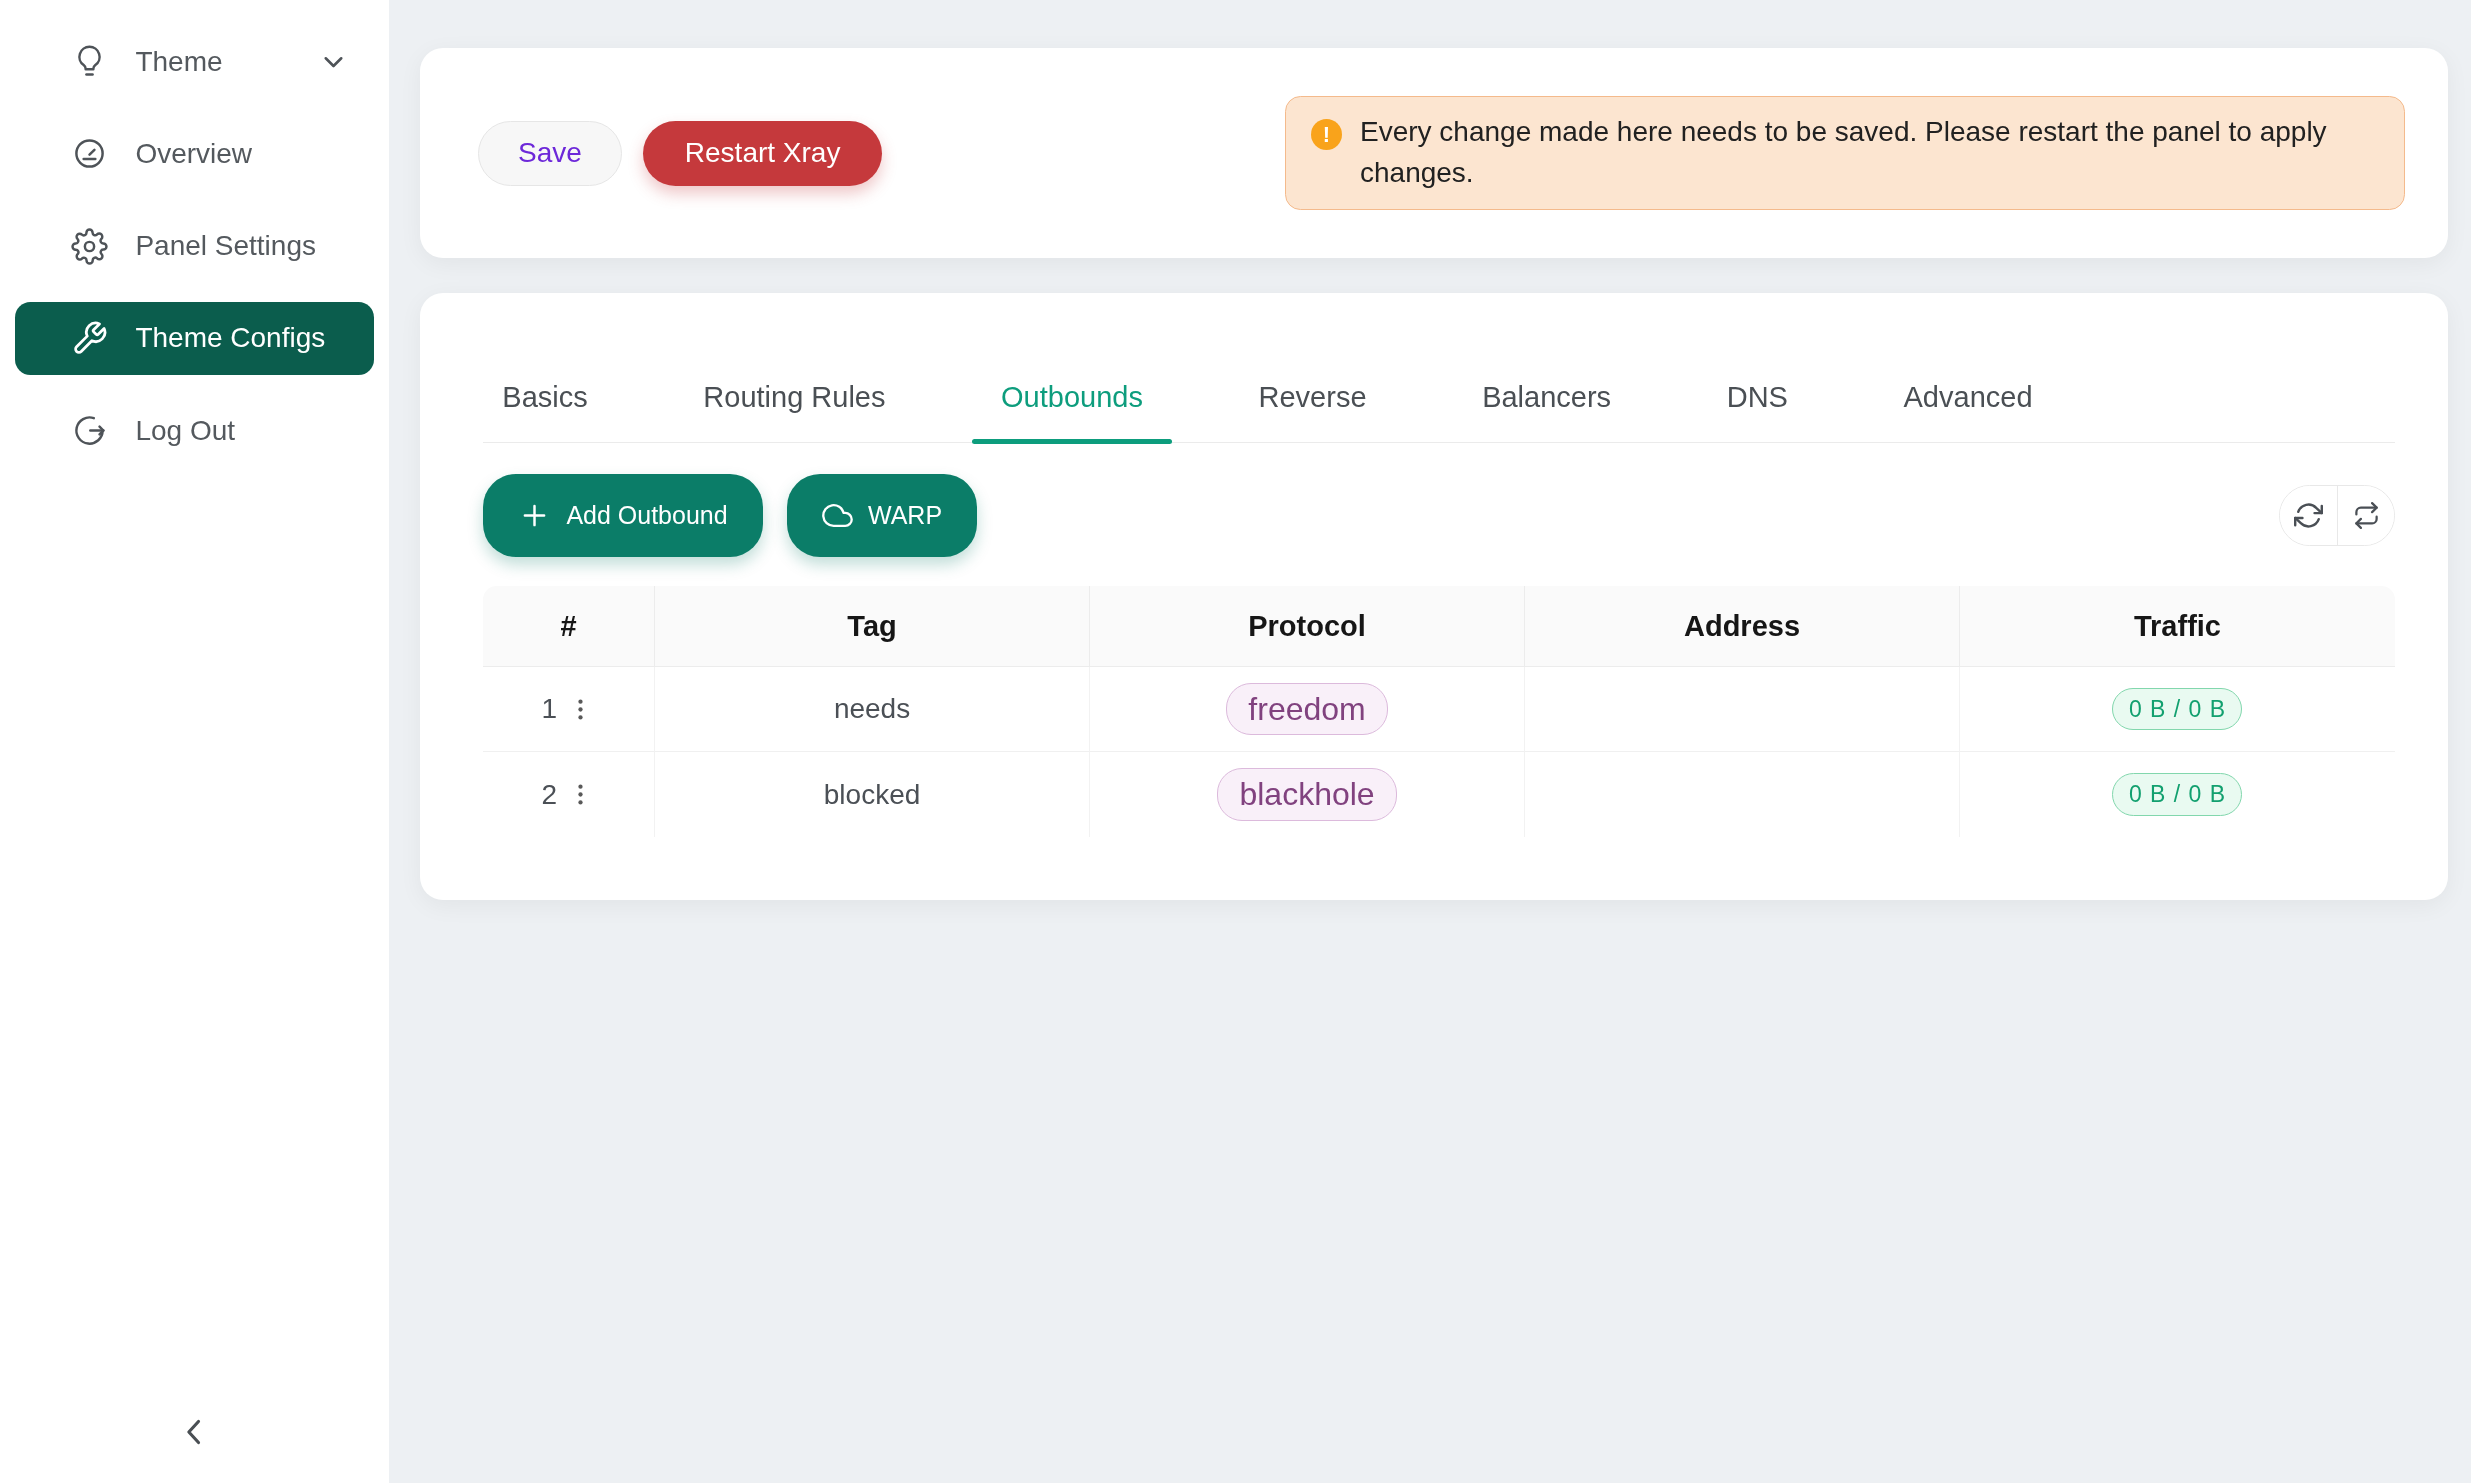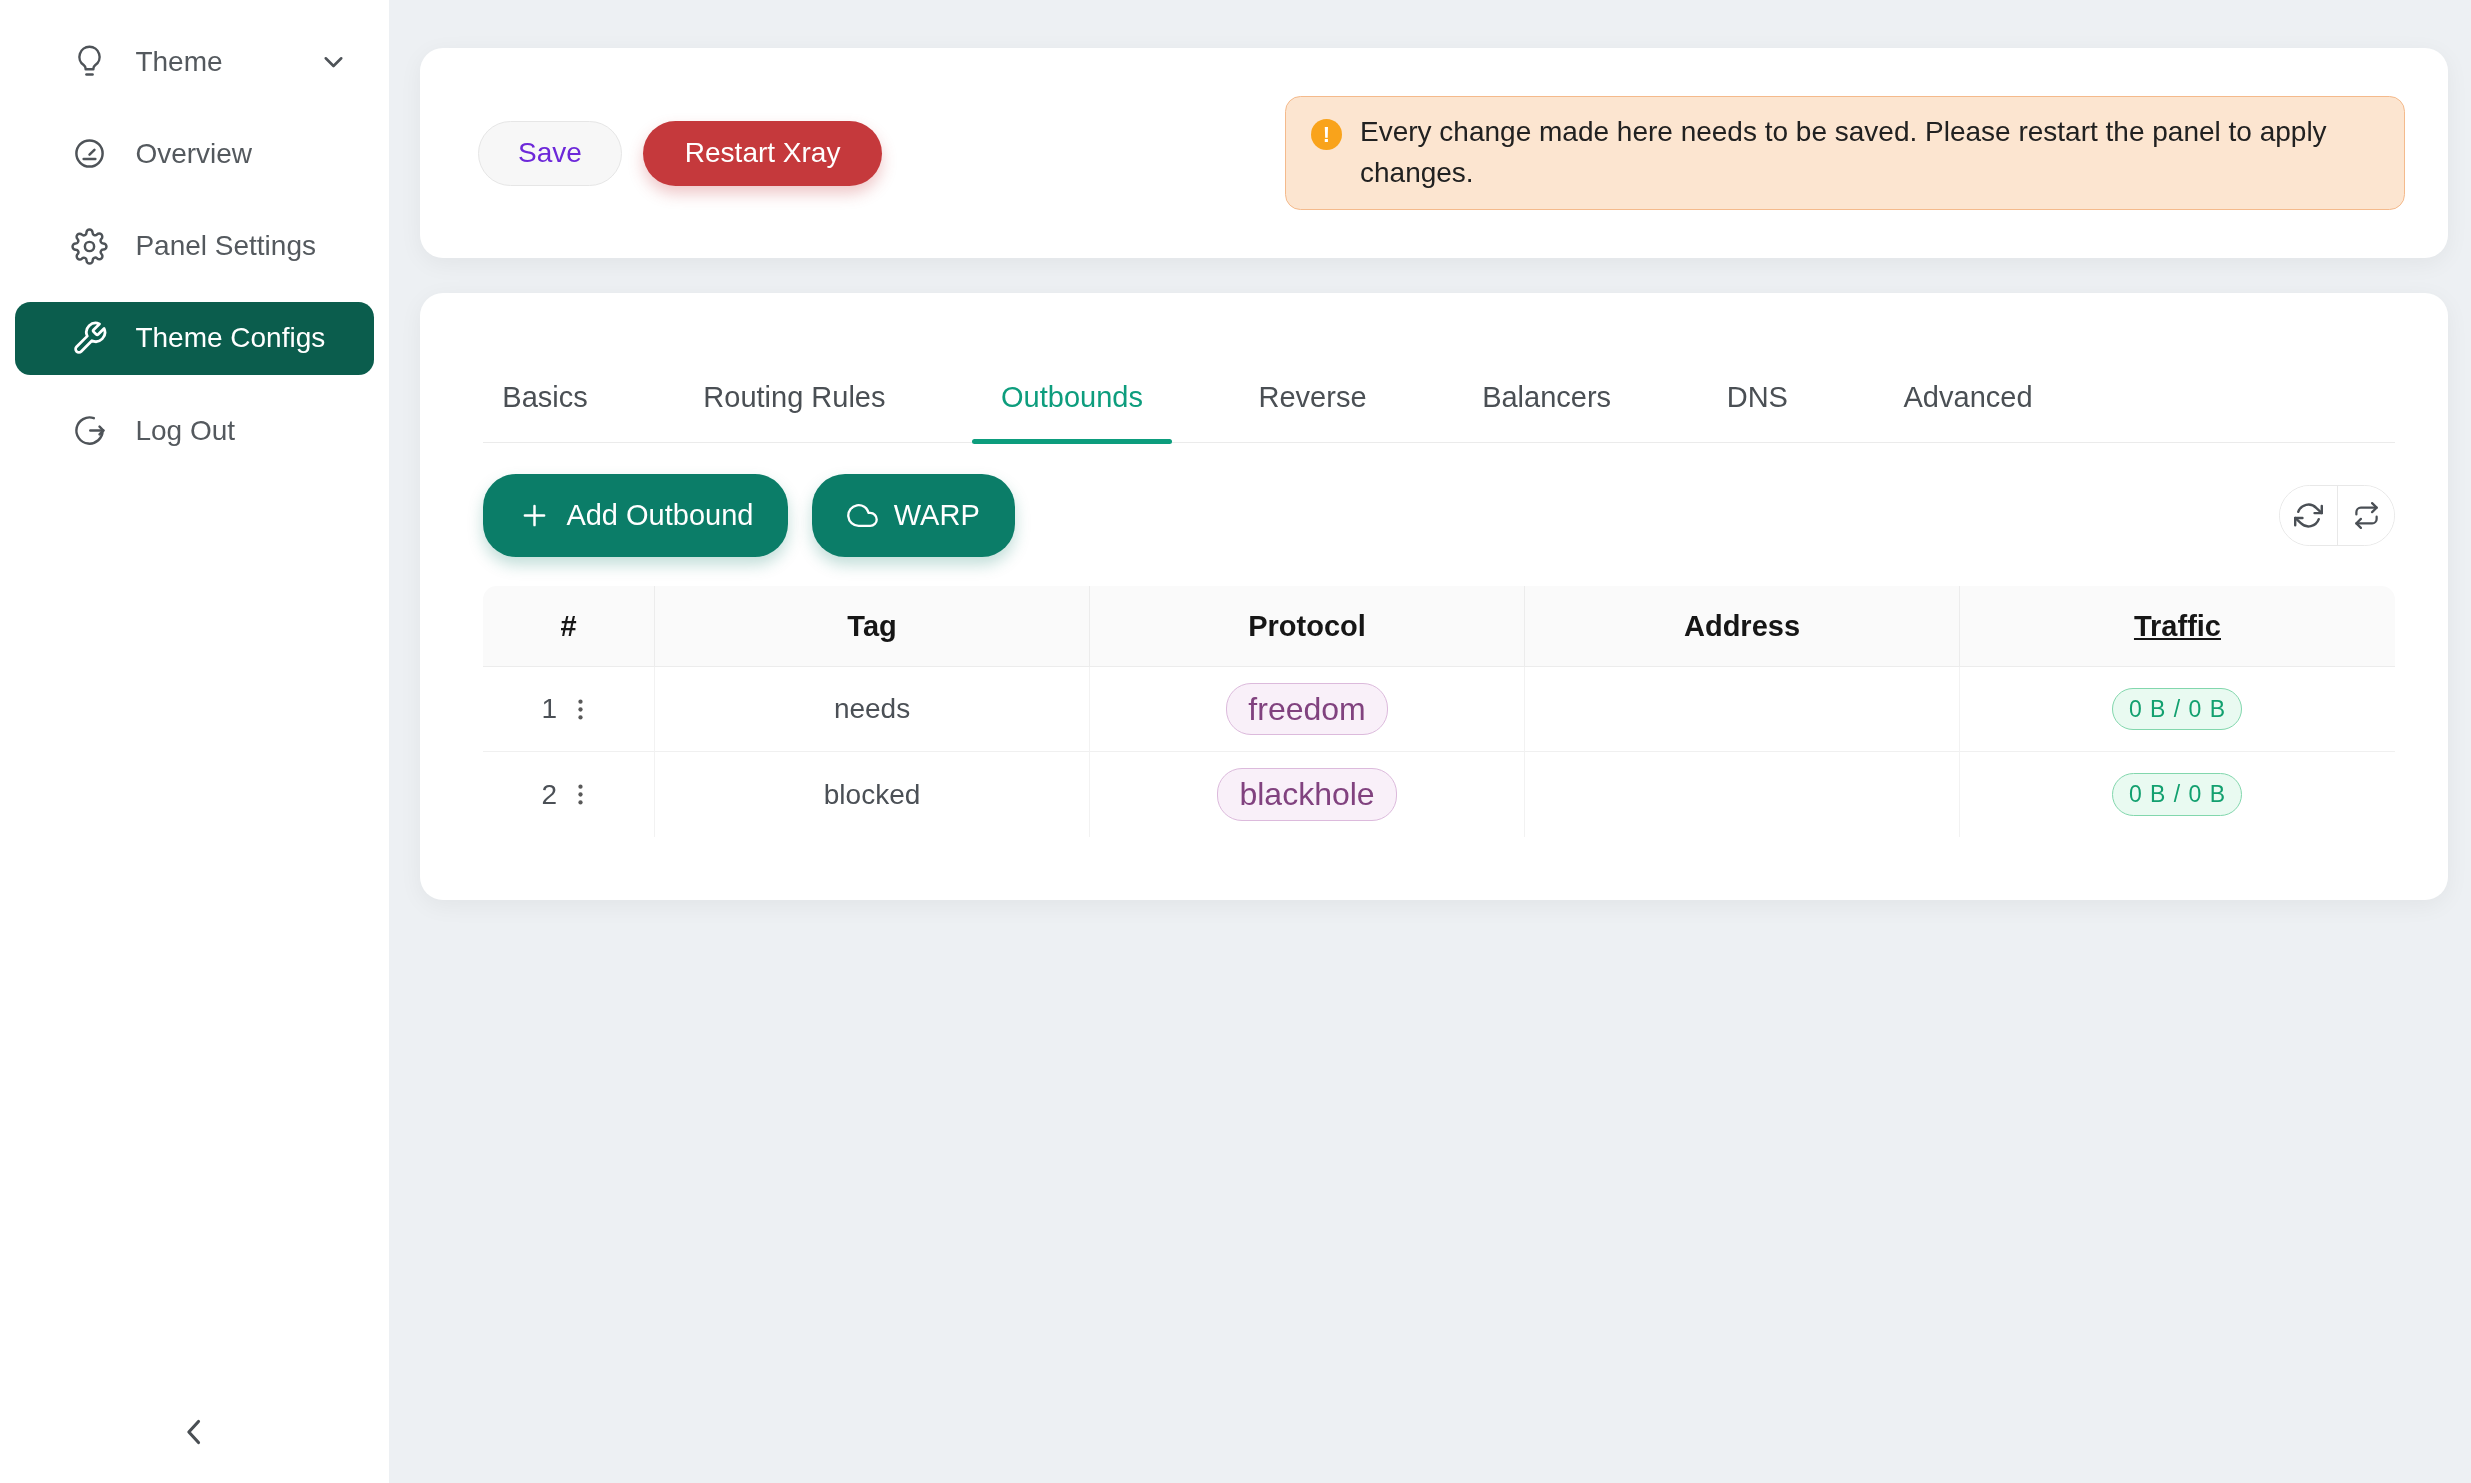--- a/index.html
+++ b/index.html
@@ -93,21 +93,21 @@
   .tab.active::after {
     content: ""; position: absolute; left: -9.7px; right: -9.7px; bottom: -1.9px;
     height: 4.8px; background: #0d9d7d; border-radius: 2.9px;
   }
 
   
   .actions-row { margin-top: 31px; display: flex; align-items: center; }
   .btn-teal {
     height: 83px; border-radius: 33px;
     background: #0b7d68; color: #fff; border: none;
-    font-size: 29px; display: flex; align-items: center; gap: 15.4px;
+    font-size: 25px; display: flex; align-items: center; gap: 15.4px;
     padding: 0 35px; cursor: pointer;
     box-shadow: 0 7.7px 15.4px rgba(11,125,104,.25);
   }
   .btn-teal + .btn-teal { margin-left: 24px; }
   .btn-teal svg { width: 33px; height: 33px; }
   .icon-group {
     margin-left: auto; display: flex;
     border: 1.9px solid #e8e8e8; border-radius: 31px;
     overflow: hidden; height: 61px; background: #fff;
   }
@@ -119,21 +119,21 @@
   .icon-btn svg { width: 29px; height: 29px; }
 
   
   table { margin-top: 29px; width: 100%; border-collapse: separate; border-spacing: 0; }
   th {
     background: #fafafa; font-size: 29px; font-weight: bold; color: #161616;
     height: 81px; border-bottom: 1.9px solid #ececec; border-right: 1.9px solid #ececec;
   }
   th:last-child { border-right: none; }
   th:first-child { border-top-left-radius: 13.5px; }
-  th:last-child { border-top-right-radius: 13.5px; text-decoration: underline; }
+  th:last-child { border-top-right-radius: 13.5px; }
   col.c-num { width: 9%; }
   col.c-other { width: 22.75%; }
   td {
     height: 85px; text-align: center; font-size: 28px; color: #4b5056;
     border-right: 1.9px solid #f2f2f2; border-bottom: 1.9px solid #f0f0f0;
   }
   td:last-child { border-right: none; }
   tr:last-child td { border-bottom: none; }
   .numcell { display: flex; align-items: center; justify-content: center; gap: 7.7px; }
   .kebab {

